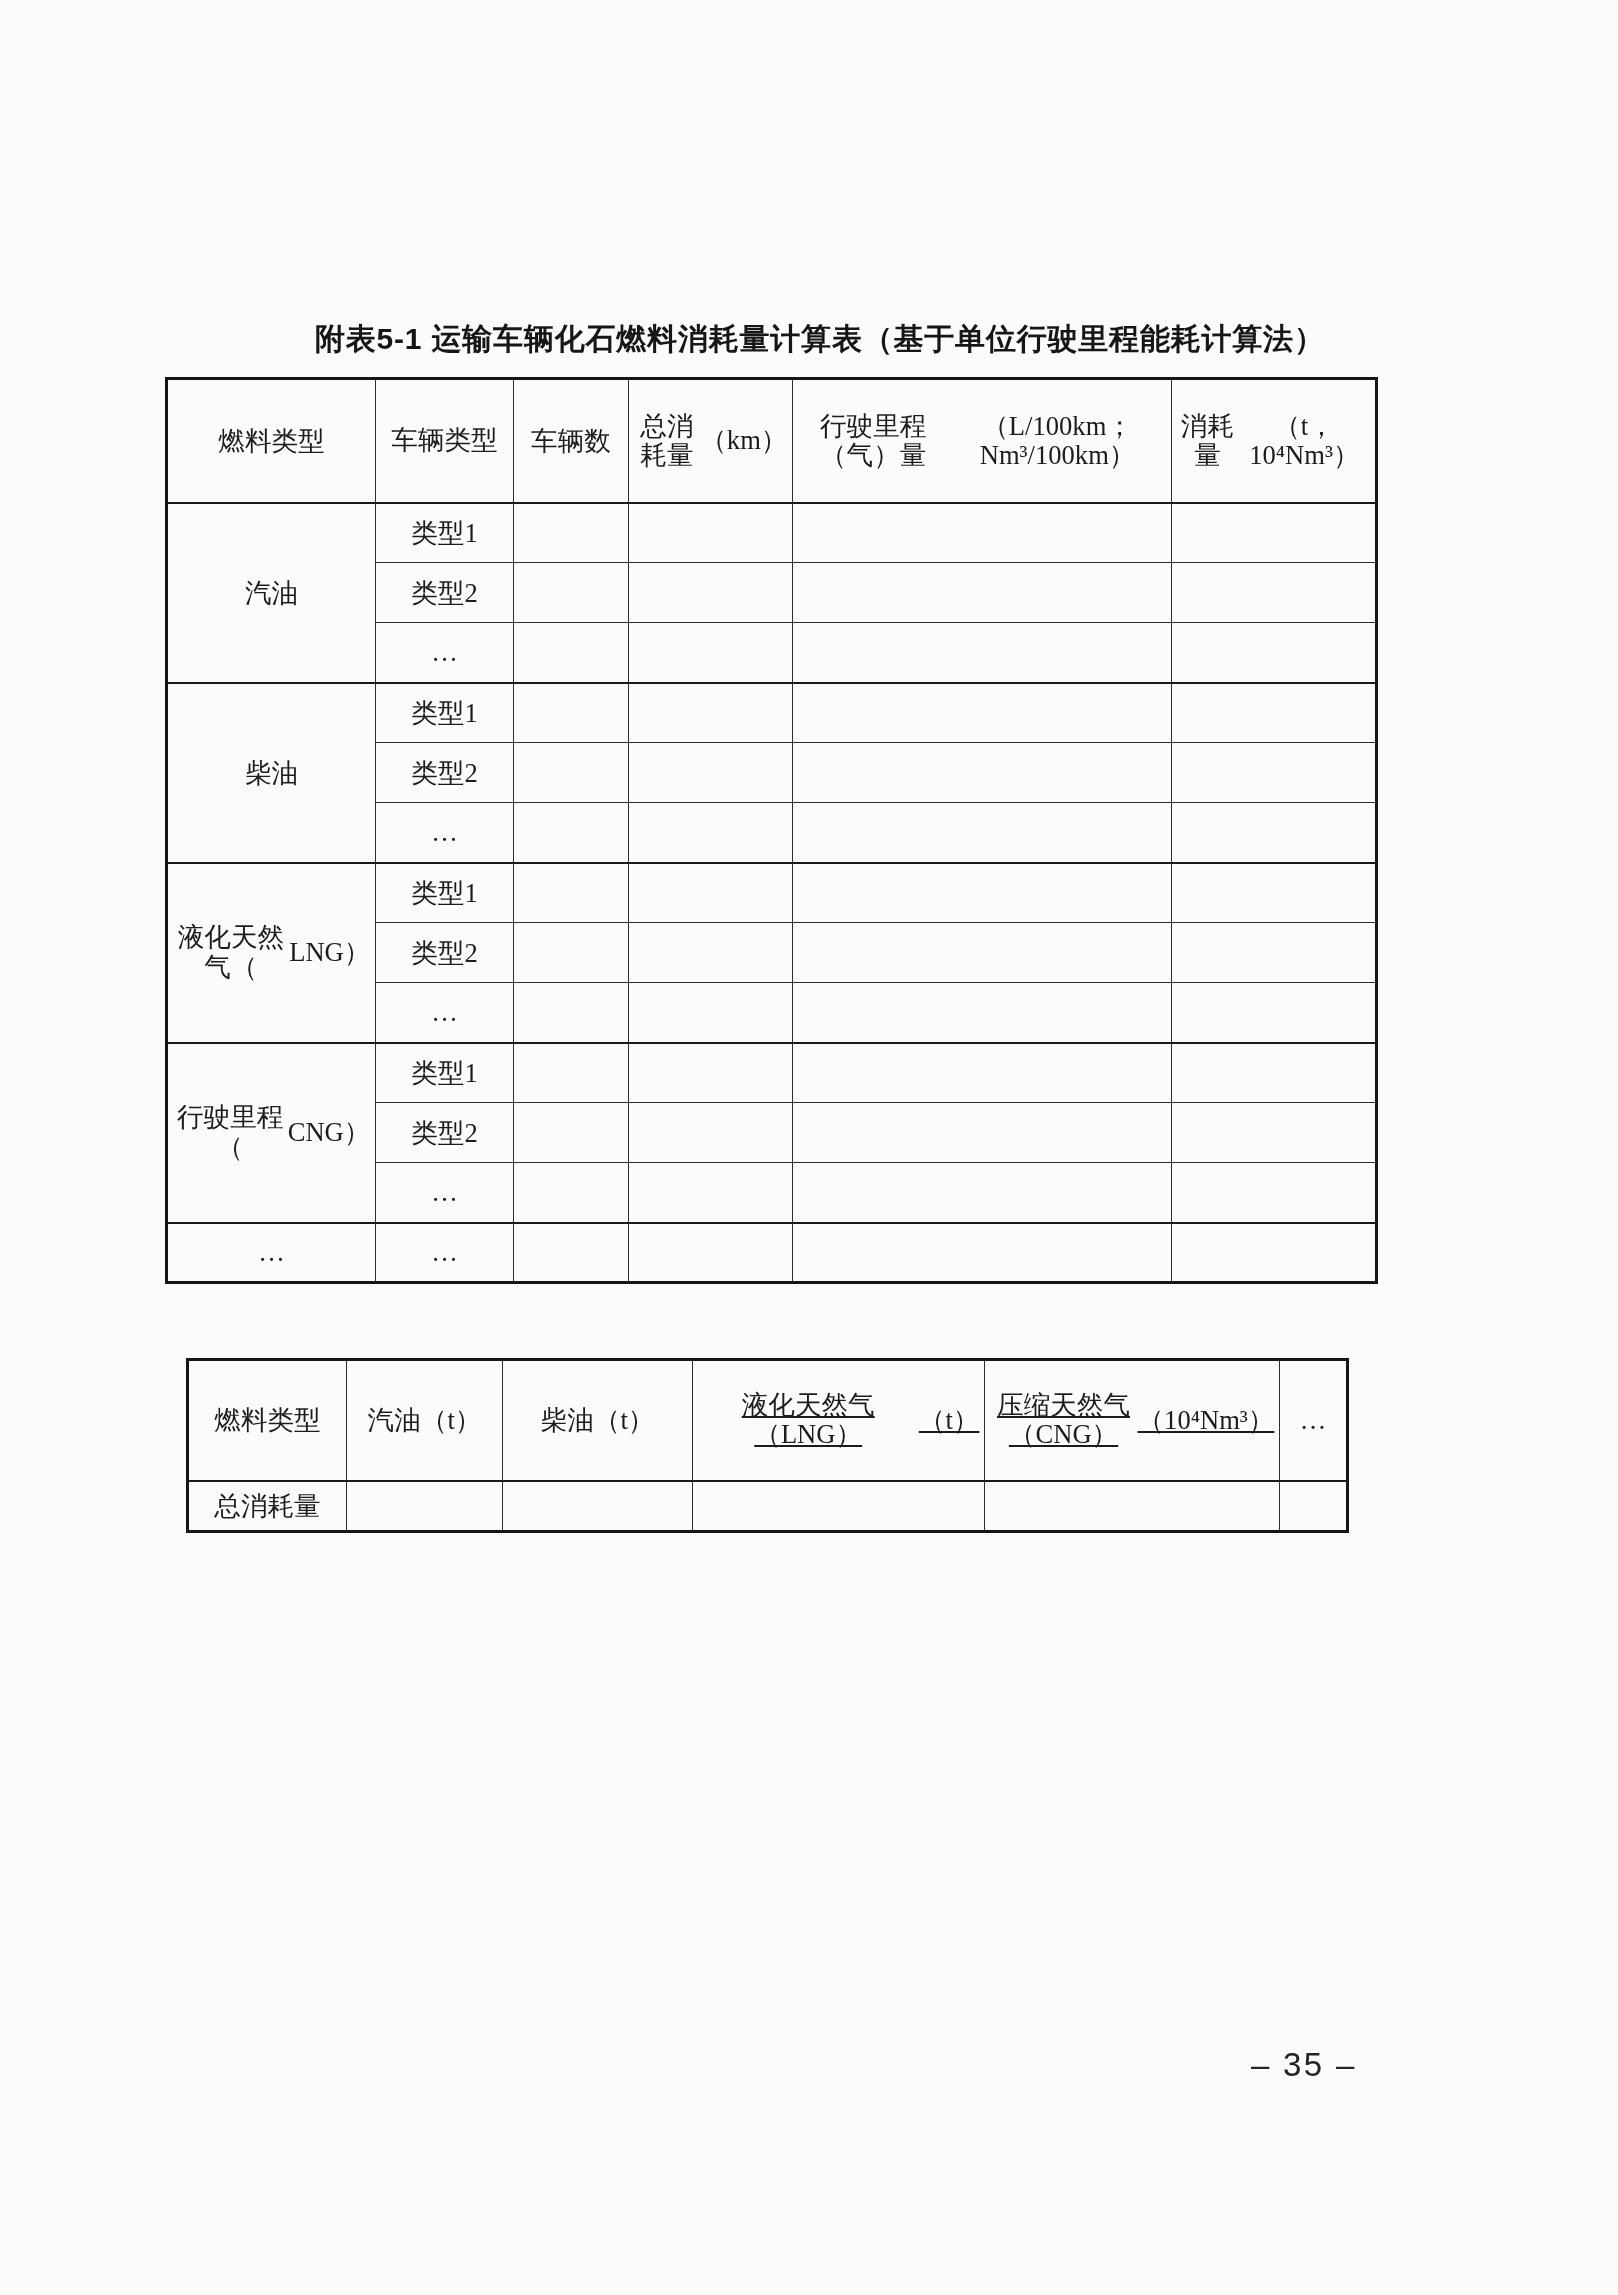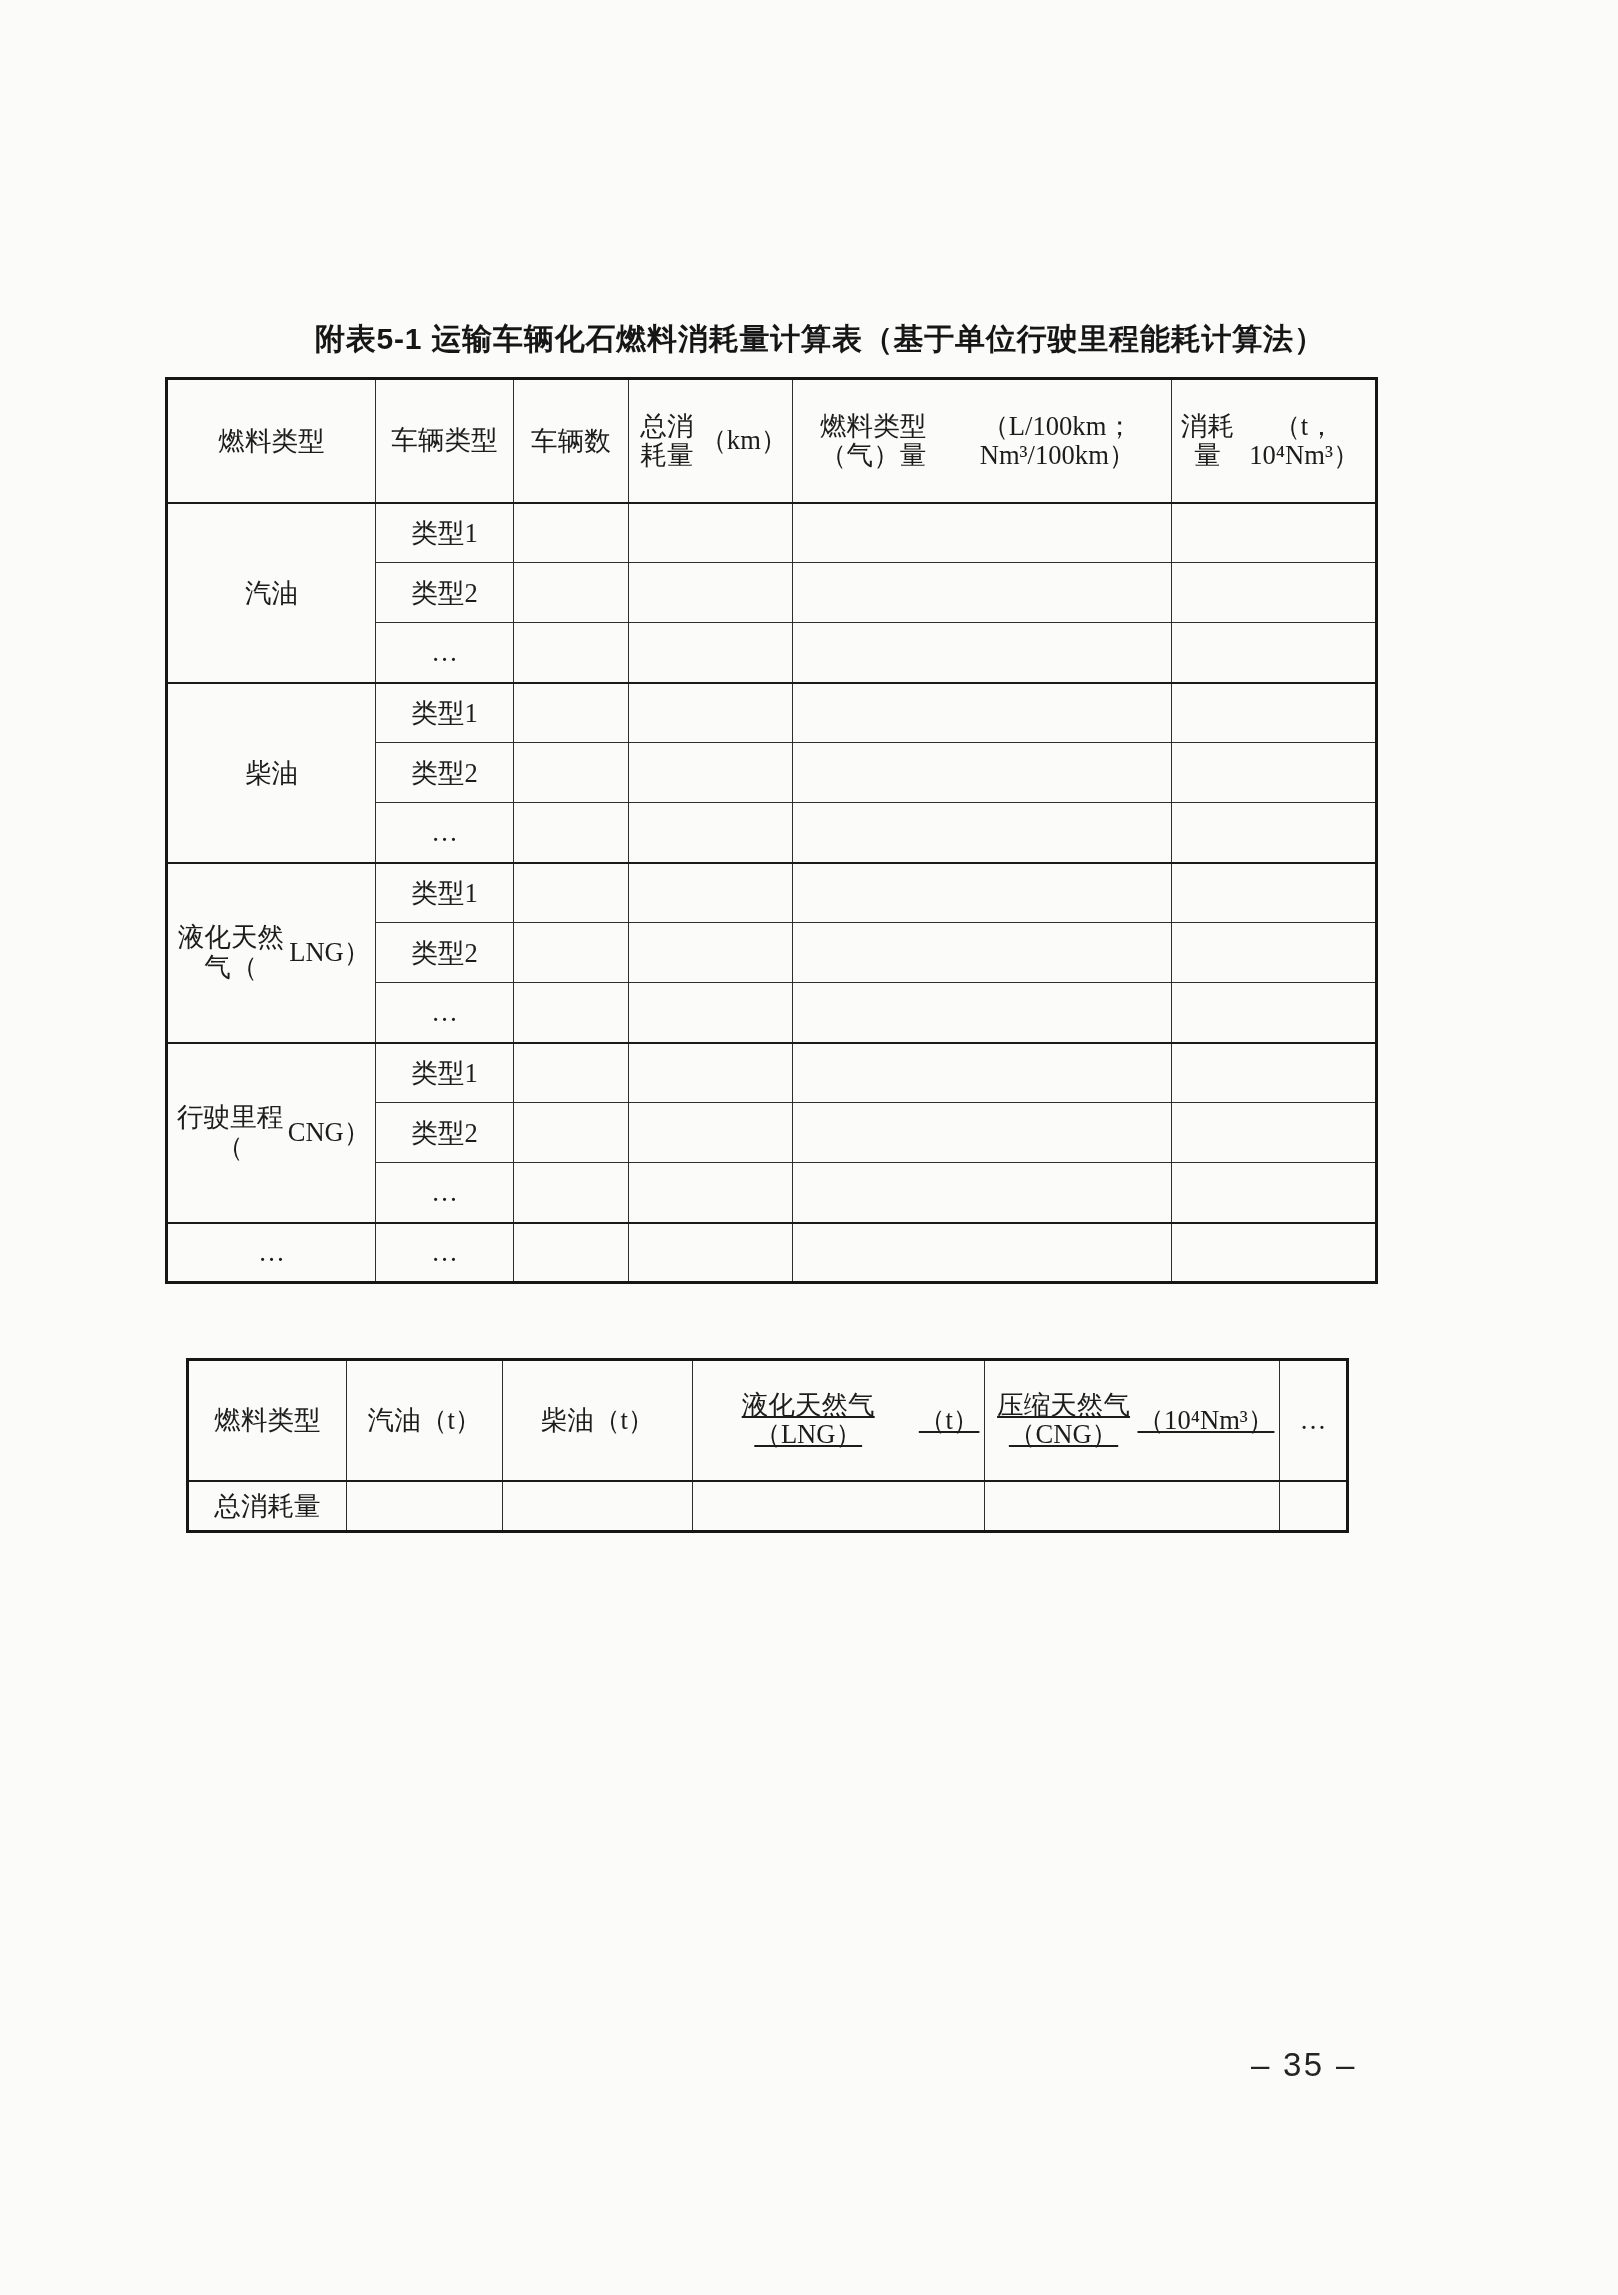--- a/index.html
+++ b/index.html
@@ -100,21 +100,21 @@
         </td>
         <td>车辆数</td>
         <td>
           <div class="two">
             <span>总消耗量</span>
             <span>（km）</span>
           </div>
         </td>
         <td>
           <div class="two">
-            <span>燃料类型（气）量</span>
+            <span>行驶里程（气）量</span>
             <span>（L/100km；Nm³/100km）</span>
           </div>
         </td>
         <td>
           <div class="two">
             <span>消耗量</span>
             <span>（t，10⁴Nm³）</span>
           </div>
         </td>
       </tr>

